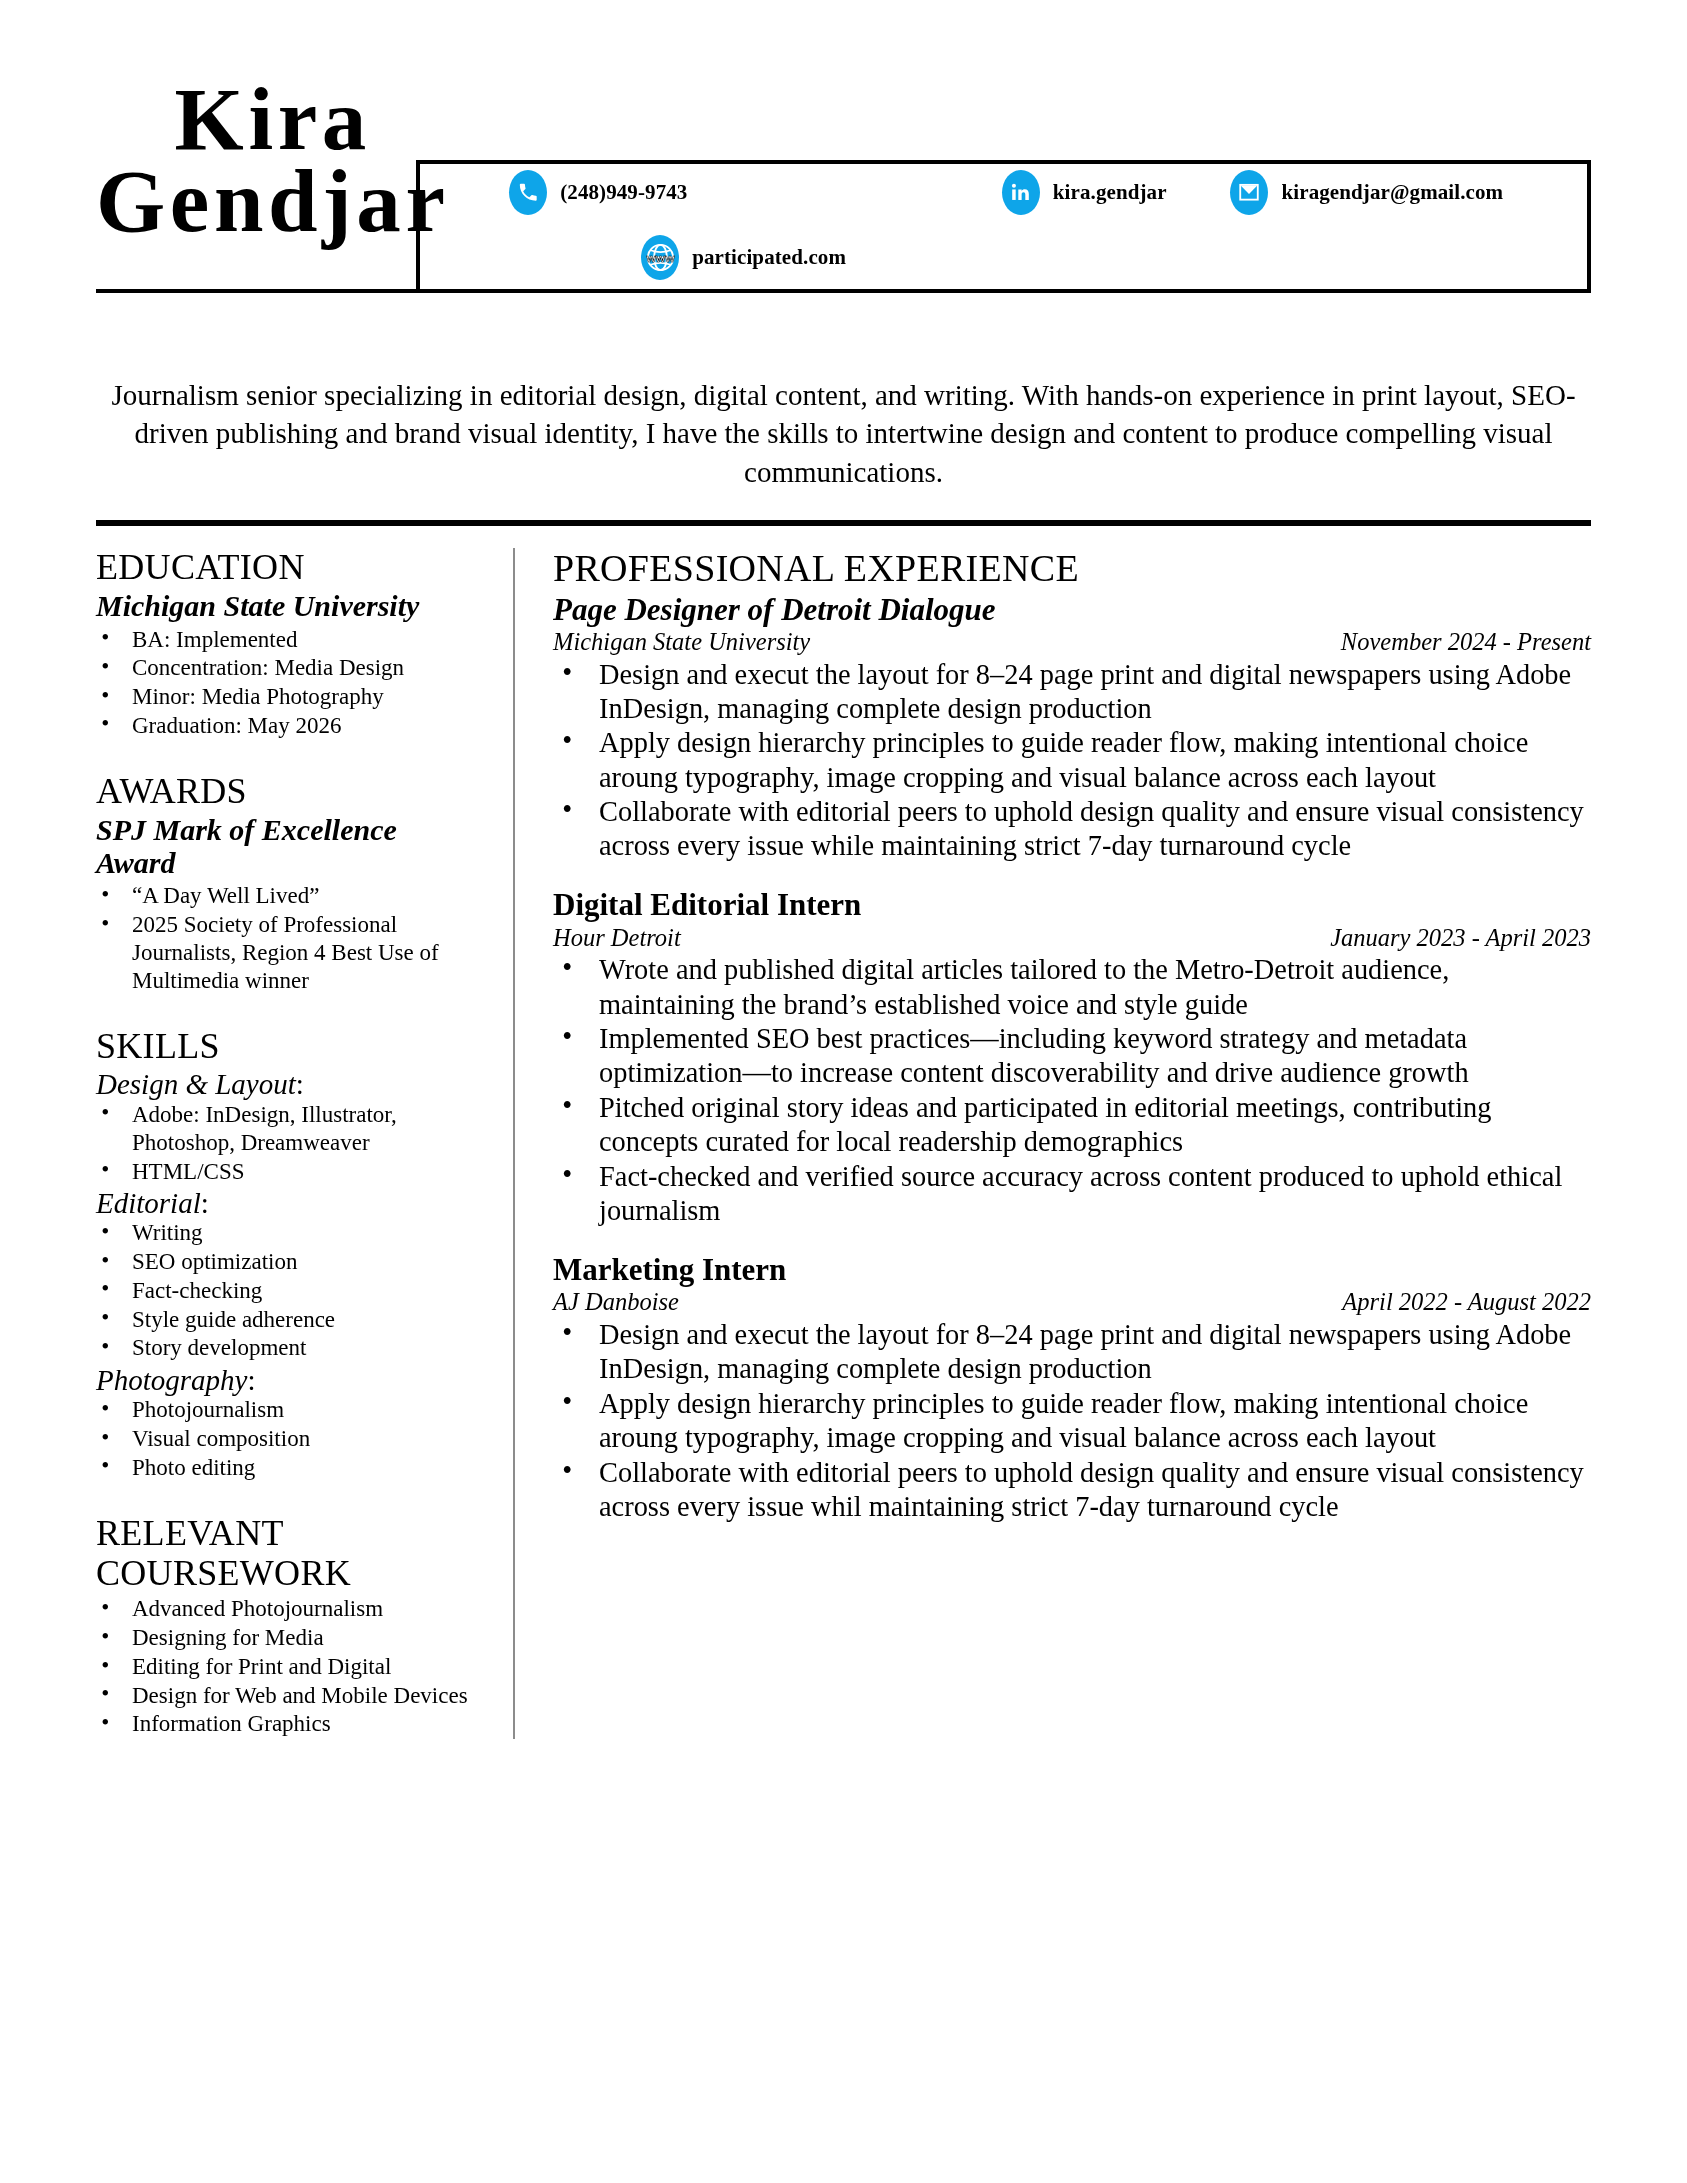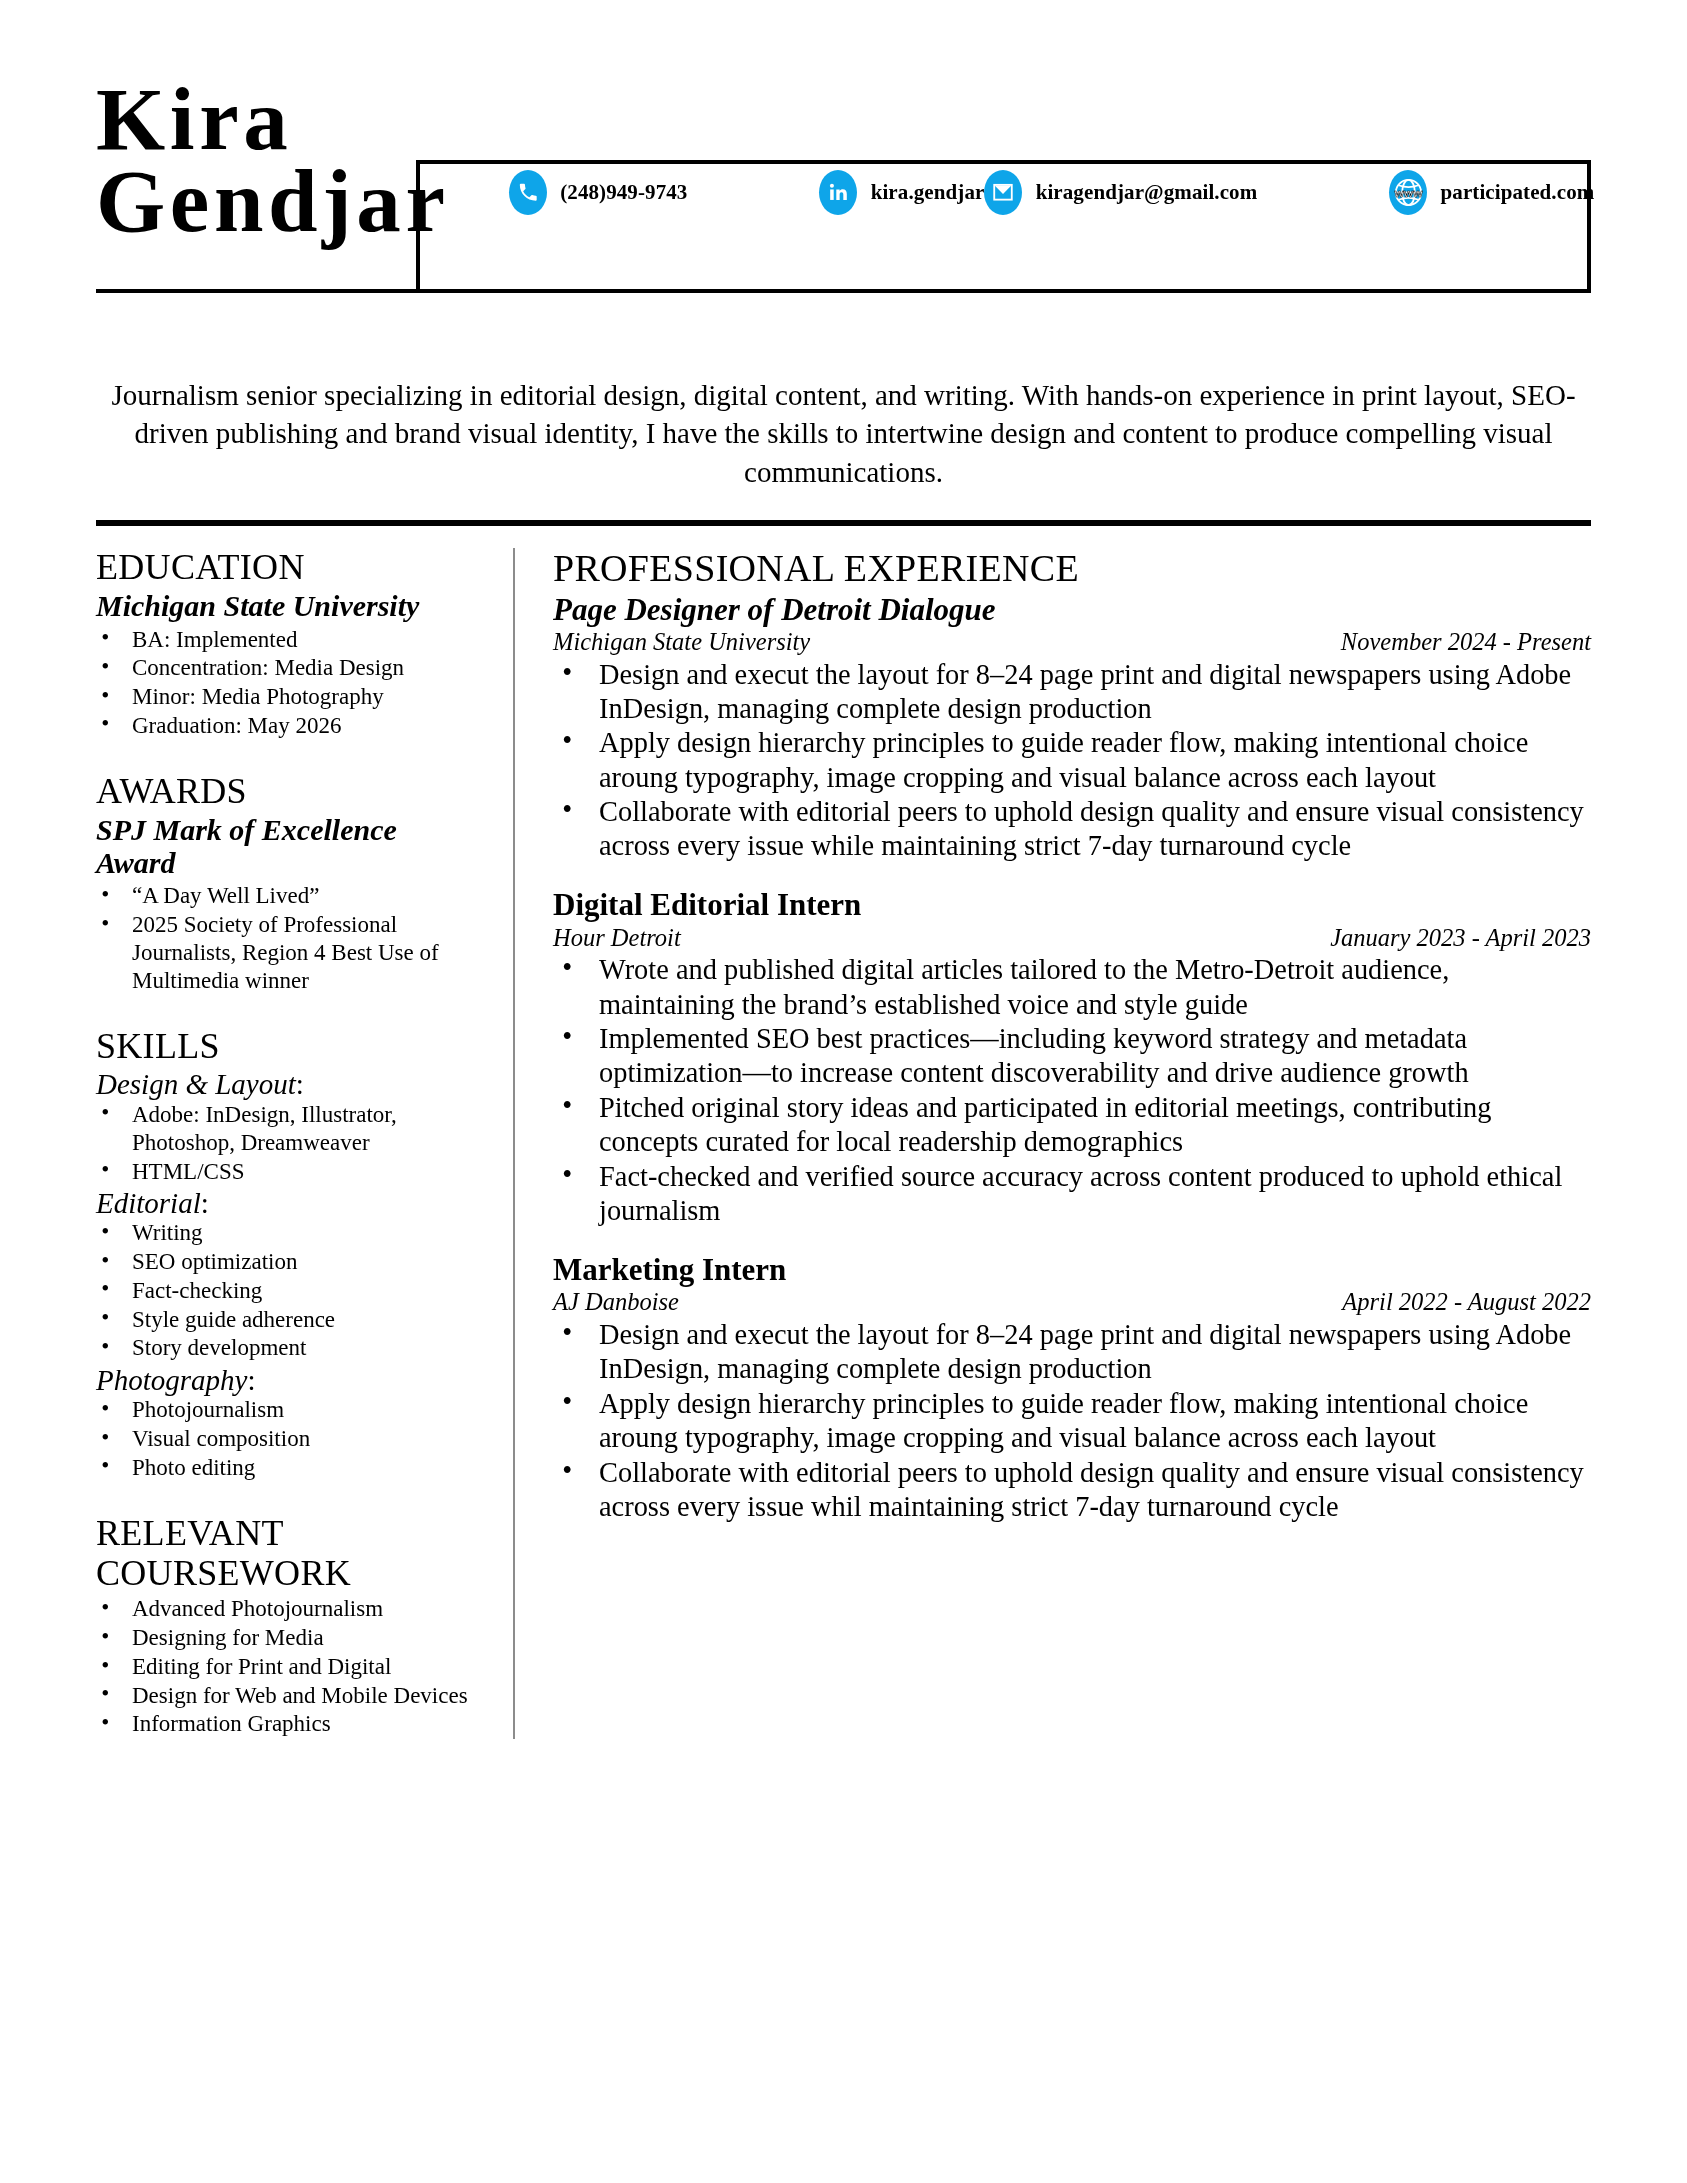--- a/index.html
+++ b/index.html
@@ -21,20 +21,21 @@
     box-sizing: border-box;
     padding: 0 96px;
     overflow: hidden;
   }
 
   
   .header {
     position: relative;
     height: 284px;
     margin-top: 79px;
+    text-align: center;
   }
   .name-block {
     position: absolute;
     left: 0;
     top: 0;
     z-index: 3;
     line-height: 0.92;
   }
   .name-line {
     font-size: 89px;
@@ -54,21 +55,21 @@
     box-sizing: border-box;
     z-index: 1;
   }
   .contact-grid {
     position: absolute;
     left: 320px;
     top: 81px;
     right: 0;
     height: 130px;
     display: grid;
-    grid-template-columns: 1fr 1fr 1fr 1fr;
+    grid-template-columns: 1fr 1fr 1fr;
     grid-template-rows: 1fr 1fr;
     align-items: center;
     padding-left: 93px;
     box-sizing: border-box;
     z-index: 2;
   }
   .contact-item {
     display: flex;
     align-items: center;
     gap: 13.2px;

